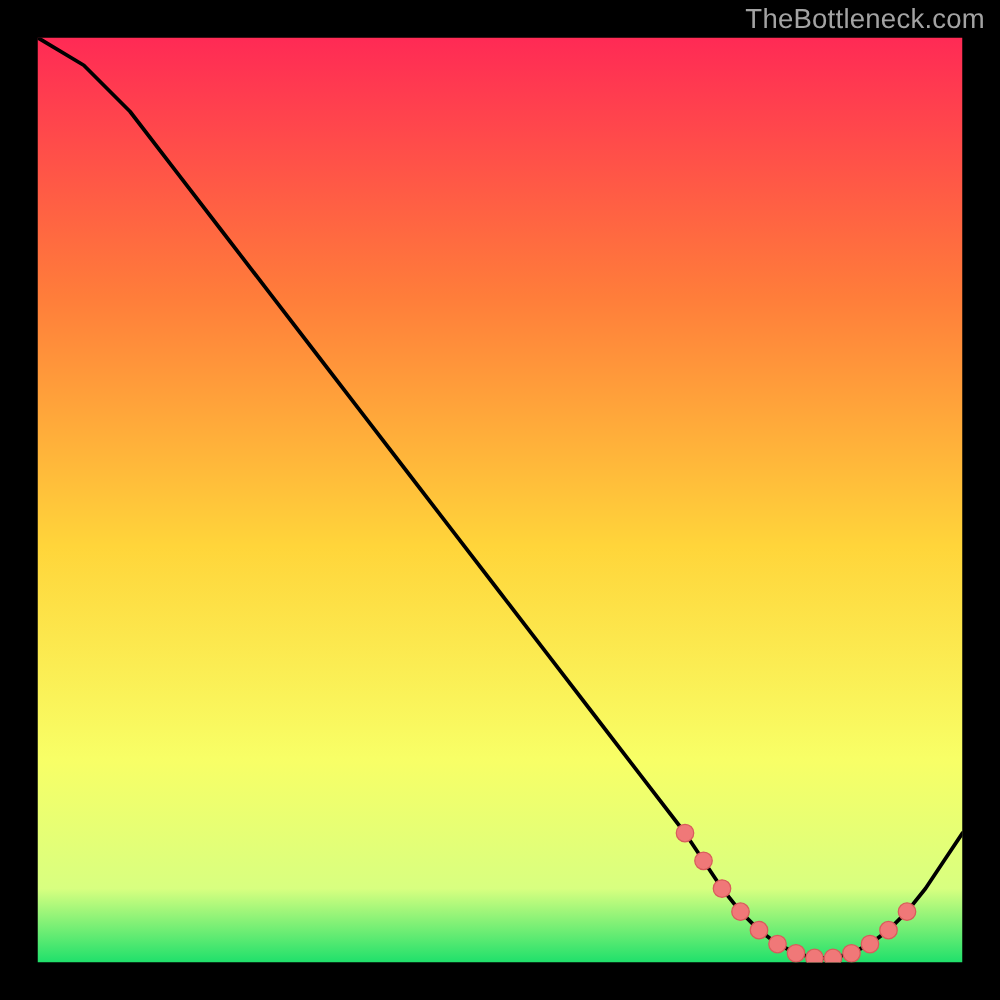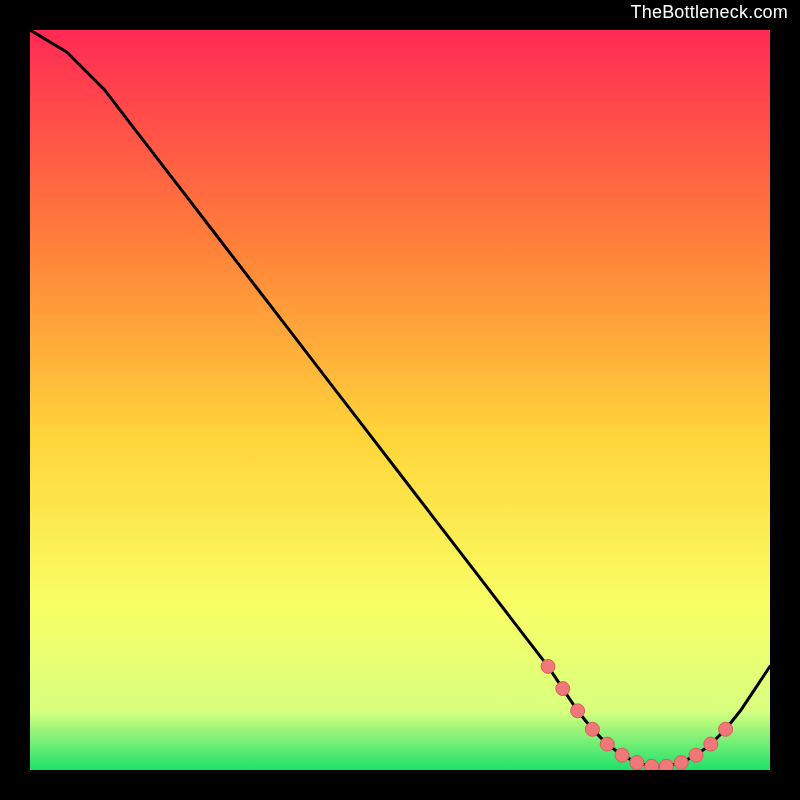--- a/index.html
+++ b/index.html
@@ -14,22 +14,22 @@
   .outer {
     position: relative;
     width: 800px;
     height: 800px;
     background: #000;
   }
   .watermark {
     position: absolute;
     top: 2px;
     right: 12px;
-    color: #ffffff;
-    font-size: 18px;
+    color: #a3a3a3;
+    font-size: 22px;
     font-weight: 500;
     letter-spacing: 0.2px;
     user-select: none;
   }
   .plot {
     position: absolute;
     left: 30px;
     top: 30px;
     width: 740px;
     height: 740px;

